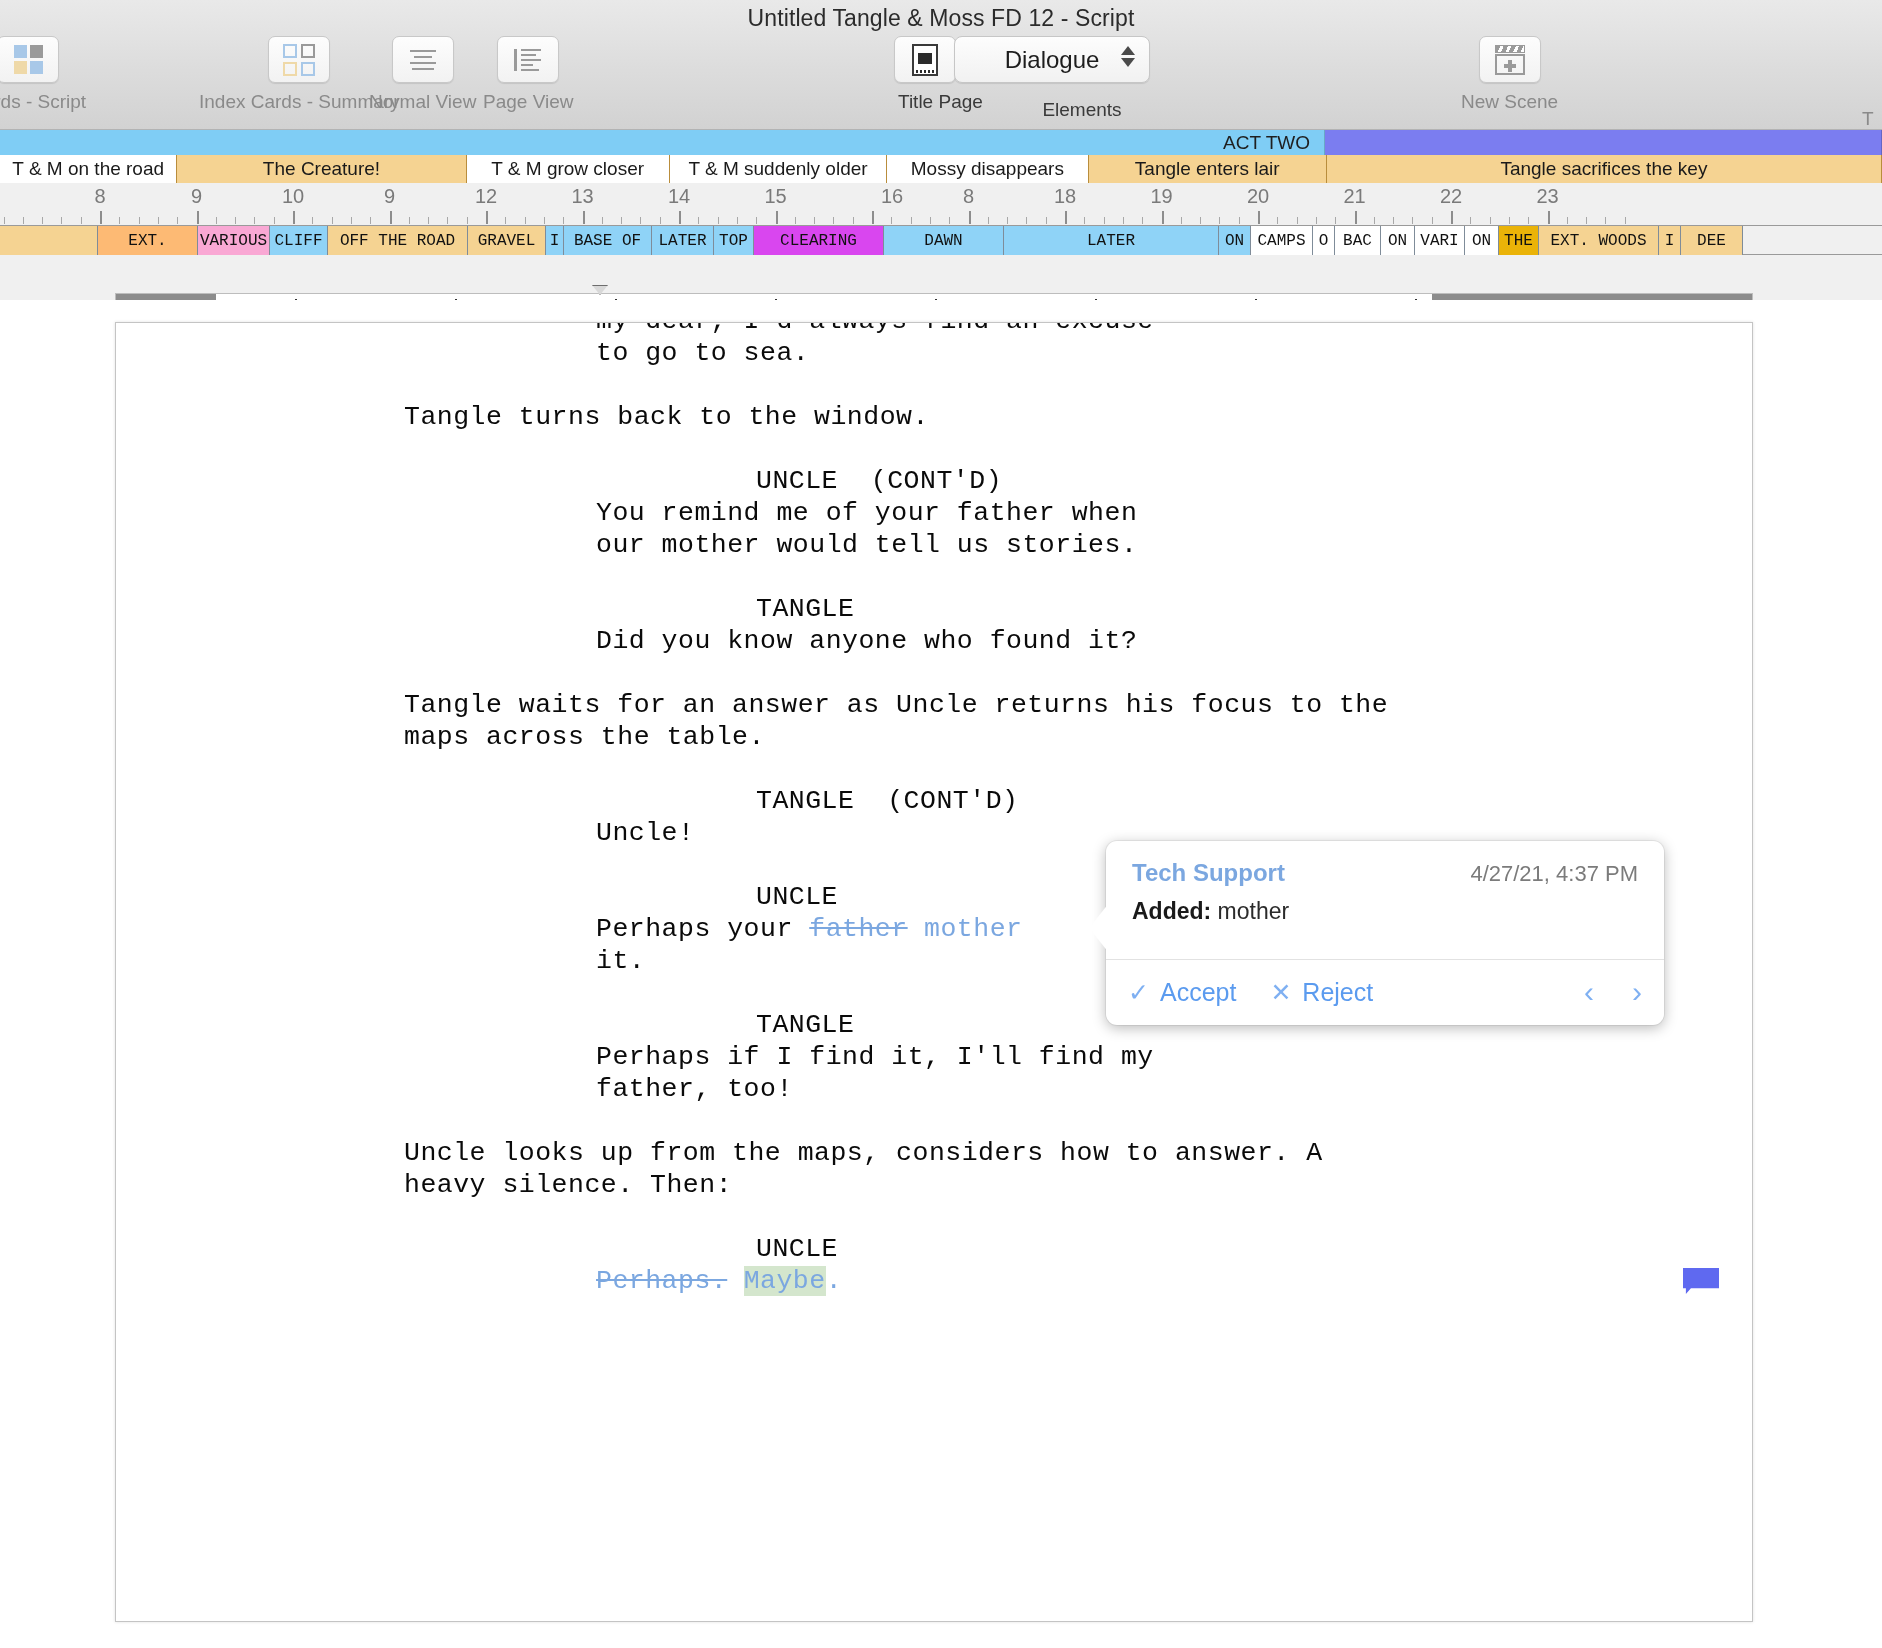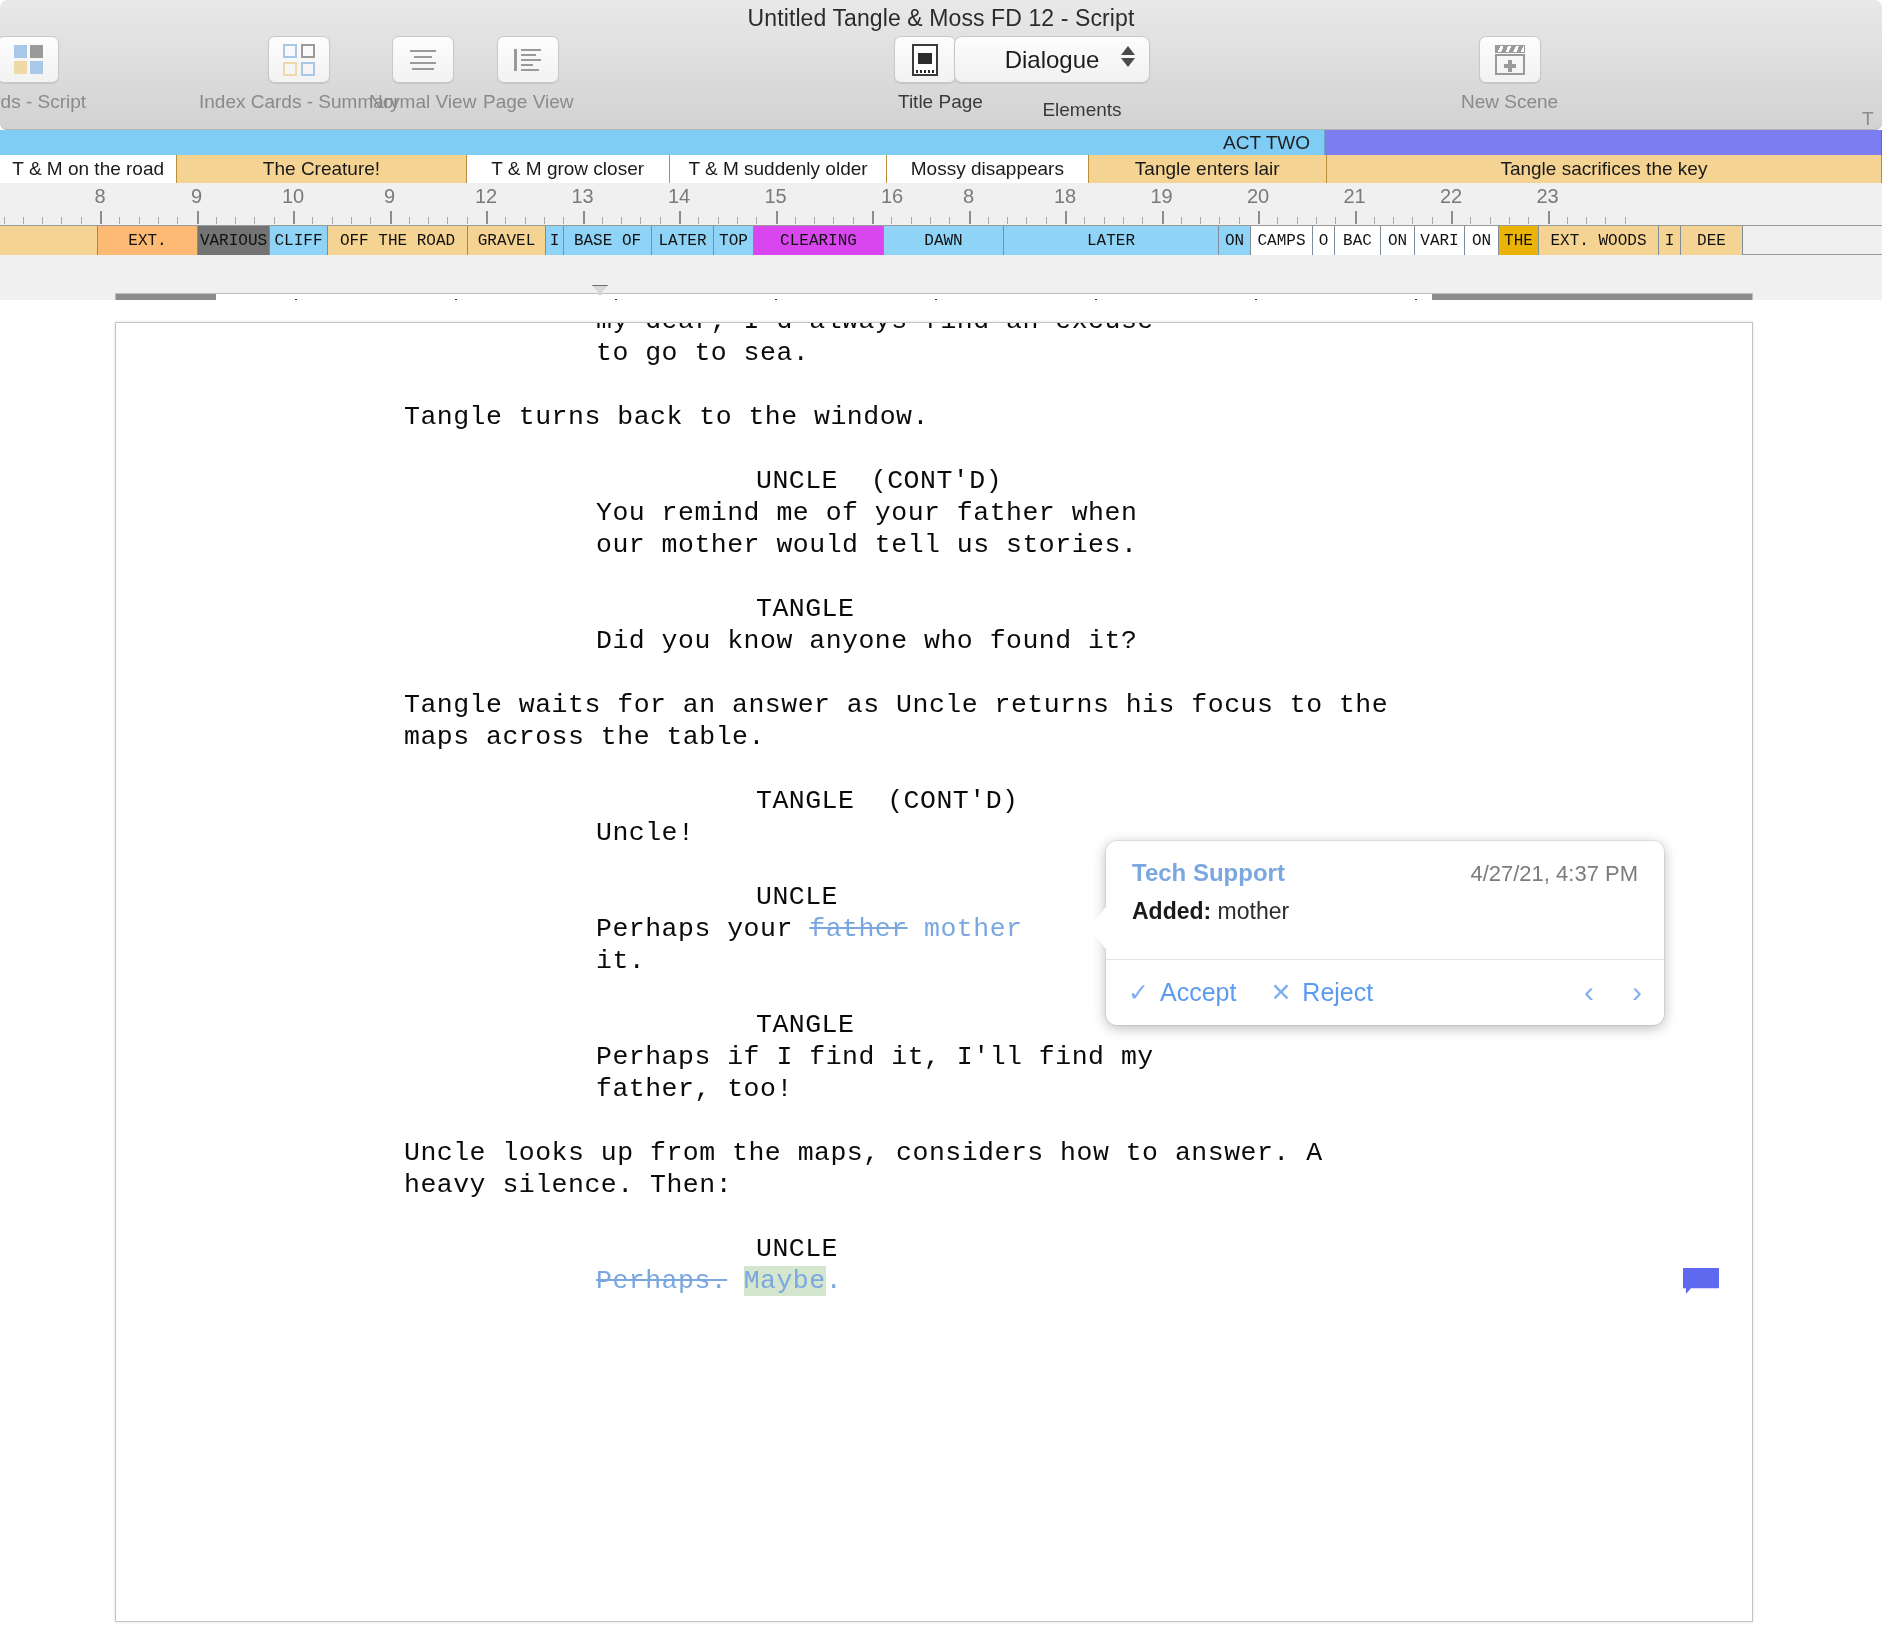--- a/index.html
+++ b/index.html
@@ -9,21 +9,20 @@
     background: #ffffff;
     overflow: hidden;
   }
   #app { position: relative; width: 1882px; height: 1648px; }
 
   
   .toolbar {
     position: absolute; left: 0; top: 0; width: 1882px; height: 130px;
     background: linear-gradient(to bottom, #e9e9e9 0%, #dcdcdc 55%, #d2d2d2 100%);
     border-bottom: 1px solid #b3b3b3;
-    border-radius: 7px;
   }
   .window-title {
     position: absolute; left: 0; top: 5px; width: 1882px;
     text-align: center; font-size: 23px; color: #2b2b2b;
     letter-spacing: 0.1px;
   }
   .tb-item {
     position: absolute; top: 36px;
     display: flex; flex-direction: column; align-items: center;
   }
@@ -400,21 +399,21 @@
         <span class="rk-min" style="left: 61.4px;"></span>
         <span class="rk-min" style="left: 80.7px;"></span>
       </div>
     <div class="scenes-row" id="scenes-row">
         <div class="scene" style="width: 98px; background: rgb(245, 211, 146);">
           <span></span>
         </div>
         <div class="scene" style="width: 100px; background: #fdba74;">
           <span>EXT.</span>
         </div>
-        <div class="scene" style="width: 72px; background: #737373;">
+        <div class="scene" style="width: 72px; background: #f9a8d4;">
           <span>VARIOUS</span>
         </div>
         <div class="scene" style="width: 58px; background: rgb(143, 211, 247);">
           <span>CLIFF</span>
         </div>
         <div class="scene" style="width: 140px; background: rgb(245, 211, 146);">
           <span>OFF THE ROAD</span>
         </div>
         <div class="scene" style="width: 78px; background: rgb(245, 211, 146);">
           <span>GRAVEL</span>

